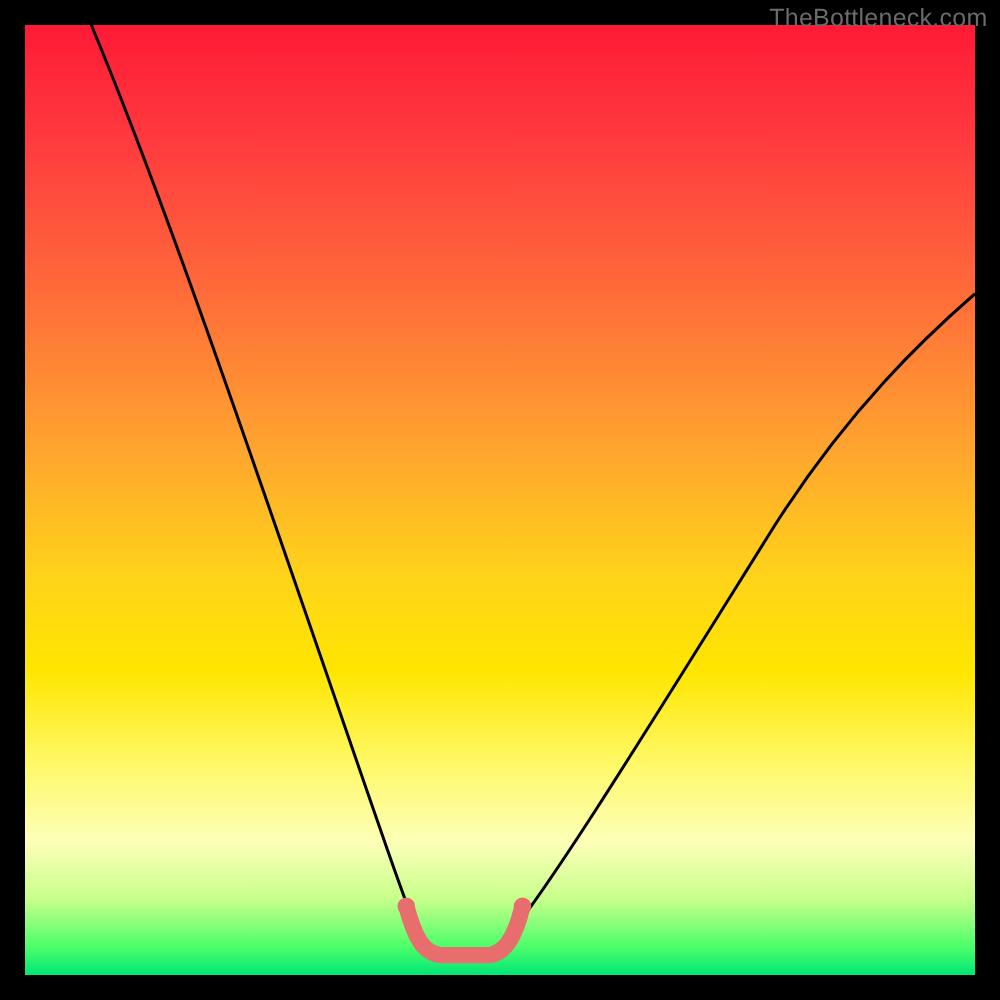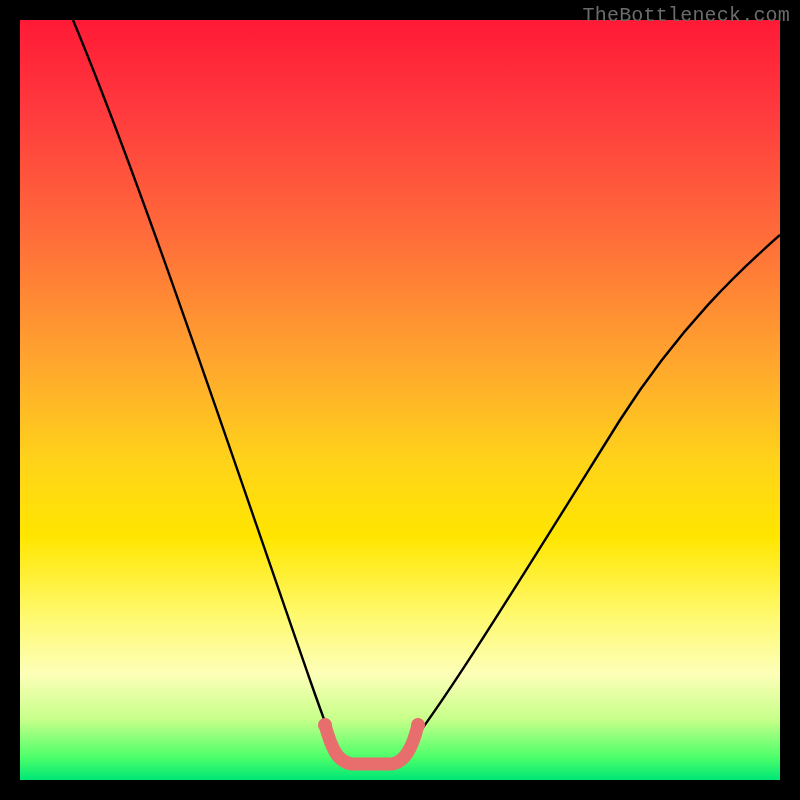--- a/index.html
+++ b/index.html
@@ -9,21 +9,20 @@
     height: 800px;
     background: #000;
     overflow: hidden;
     font-family: Arial, Helvetica, sans-serif;
   }
   .frame {
     position: relative;
     width: 800px;
     height: 800px;
     background: #000;
-    font-family: Liberation Mono, monospace;
   }
   .plot {
     position: absolute;
     left: 20px;
     top: 20px;
     width: 760px;
     height: 760px;
     
     background: linear-gradient(
       to bottom,

